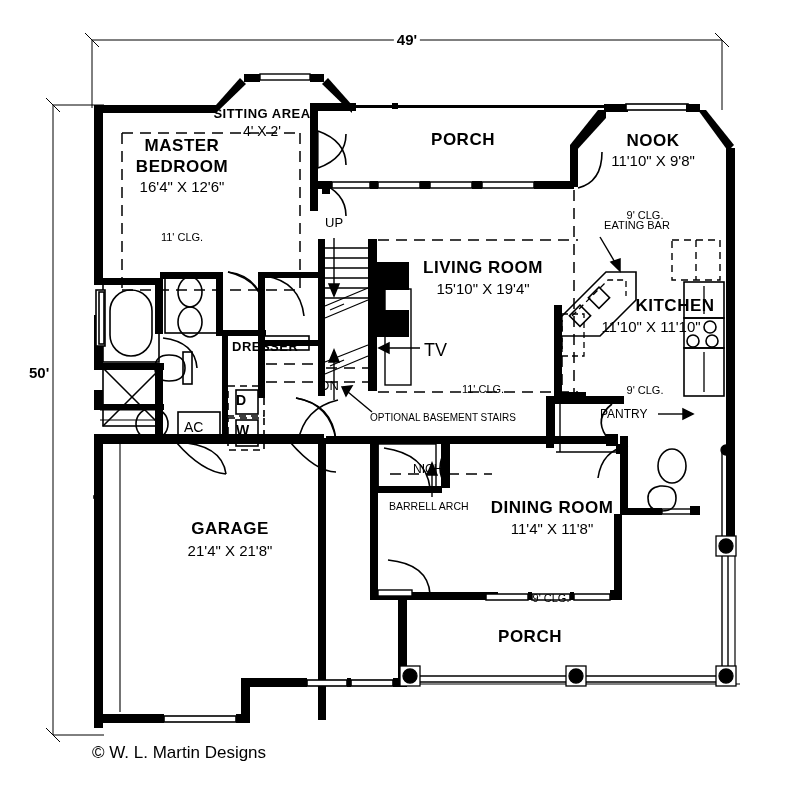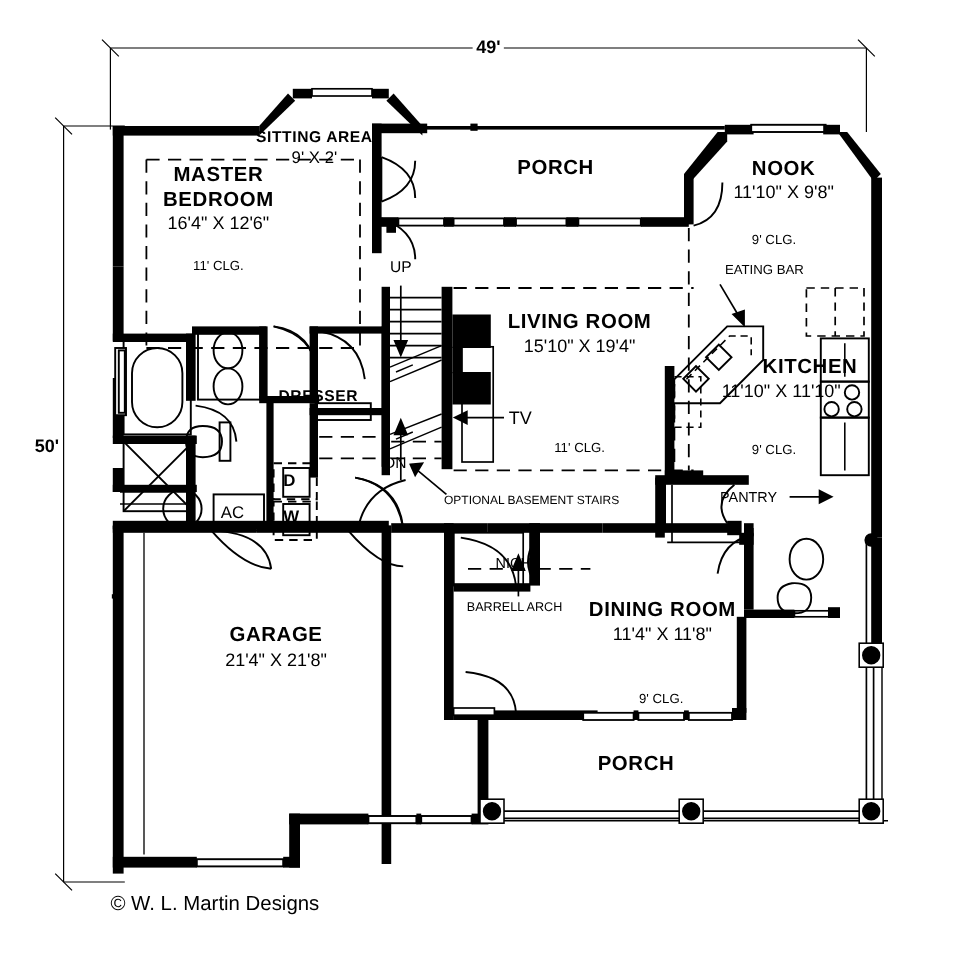--- a/index.html
+++ b/index.html
@@ -2,21 +2,21 @@
 <html><head>
 <meta charset="utf-8">
 <style>
   html,body{margin:0;padding:0;background:#ffffff;}
   body{width:800px;height:798px;overflow:hidden;font-family:"Liberation Sans",sans-serif;color:#000;}
   #plan{position:relative;width:800px;height:583px;background:#fff;}
   svg{display:block;}
   .lbl{position:absolute;white-space:nowrap;font-family:"Liberation Sans",sans-serif;color:#000;}
   .room-name{font-weight:bold;letter-spacing:.5px;}
   .room-dim{font-weight:normal;}
-  .clg{font-size:11px;}
+  .clg{font-size:11px;margin-top:15px;}
   .note{font-size:10.5px;font-weight:normal;}
   .ctr{transform:translateX(-50%);text-align:center;}
   .copy{font-size:17px;}
   .dimtxt{font-weight:bold;font-size:15px;background:#fff;padding:0 3px;}
 </style>
 </head>
 <body>
 
 <div id="plan">
 
@@ -344,21 +344,21 @@
       <line x1="330" y1="310" x2="344" y2="304" stroke-width="1.2"></line>
       <line x1="330" y1="366" x2="344" y2="360" stroke-width="1.2"></line>
     </g>
 
   </svg>
 
   <div class="lbl dimtxt ctr" style="left:407px;top:31px;">49'</div>
   <div class="lbl dimtxt" style="left:26px;top:364px;">50'</div>
 
   <div class="lbl room-name ctr" style="left:262px;top:106px;font-size:13px;">SITTING AREA</div>
-  <div class="lbl room-dim ctr" style="left:262px;top:123px;font-size:14px;">9' X 2'</div>
+  <div class="lbl room-dim ctr" style="left:262px;top:123px;font-size:14px;">4' X 2'</div>
 
   <div class="lbl room-name ctr" style="left:182px;top:136px;font-size:17px;">MASTER</div>
   <div class="lbl room-name ctr" style="left:182px;top:157px;font-size:17px;">BEDROOM</div>
   <div class="lbl room-dim ctr" style="left:182px;top:178px;font-size:15px;">16'4" X 12'6"</div>
   <div class="lbl clg ctr" style="left:182px;top:216px;">11' CLG.</div>
 
   <div class="lbl room-name ctr" style="left:463px;top:130px;font-size:17px;">PORCH</div>
 
   <div class="lbl room-name ctr" style="left:653px;top:131px;font-size:17px;">NOOK</div>
   <div class="lbl room-dim ctr" style="left:653px;top:152px;font-size:15px;">11'10" X 9'8"</div>
@@ -378,28 +378,28 @@
 
   <div class="lbl room-name ctr" style="left:552px;top:498px;font-size:17px;">DINING  ROOM</div>
   <div class="lbl room-dim ctr" style="left:552px;top:520px;font-size:15px;">11'4" X 11'8"</div>
   <div class="lbl clg ctr" style="left:551px;top:577px;">9' CLG.</div>
 
   <div class="lbl room-name ctr" style="left:530px;top:627px;font-size:17px;">PORCH</div>
 
   <div class="lbl room-name ctr" style="left:230px;top:519px;font-size:17px;">GARAGE</div>
   <div class="lbl room-dim ctr" style="left:230px;top:542px;font-size:15px;">21'4" X 21'8"</div>
 
-  <div class="lbl room-name" style="left:232px;top:322px;font-size:13px;">DRESSER</div>
+  <div class="lbl room-name" style="left:232px;top:339px;font-size:13px;">DRESSER</div>
   <div class="lbl" style="left:236px;top:392px;font-size:14px;font-weight:bold;">D</div>
   <div class="lbl" style="left:236px;top:422px;font-size:14px;font-weight:bold;">W</div>
   <div class="lbl" style="left:184px;top:419px;font-size:14px;">AC</div>
 
   <div class="lbl" style="left:325px;top:215px;font-size:13px;">UP</div>
   <div class="lbl" style="left:320px;top:378px;font-size:13px;">DN</div>
-  <div class="lbl" style="left:424px;top:340px;font-size:15px;">TV</div>
+  <div class="lbl" style="left:424px;top:340px;font-size:18px;">TV</div>
 
   <div class="lbl note" style="left:370px;top:412px;font-size:10px;">OPTIONAL BASEMENT STAIRS</div>
   <div class="lbl note" style="left:413px;top:462px;font-size:12px;">NICHE</div>
   <div class="lbl note" style="left:389px;top:500px;font-size:10.5px;">BARRELL ARCH</div>
 
   <div class="lbl copy" style="left:92px;top:743px;">© W. L. Martin Designs</div>
 
 </div>
 
 </body></html>

